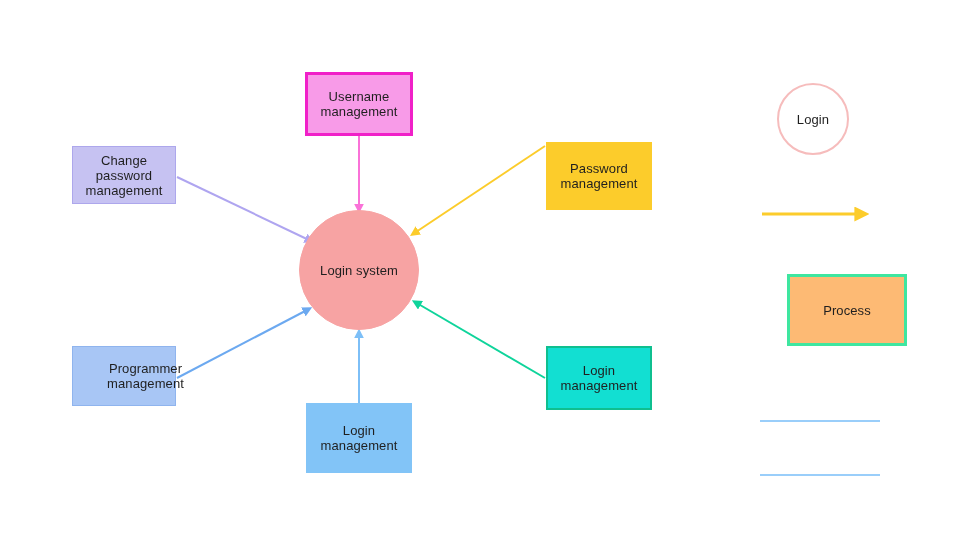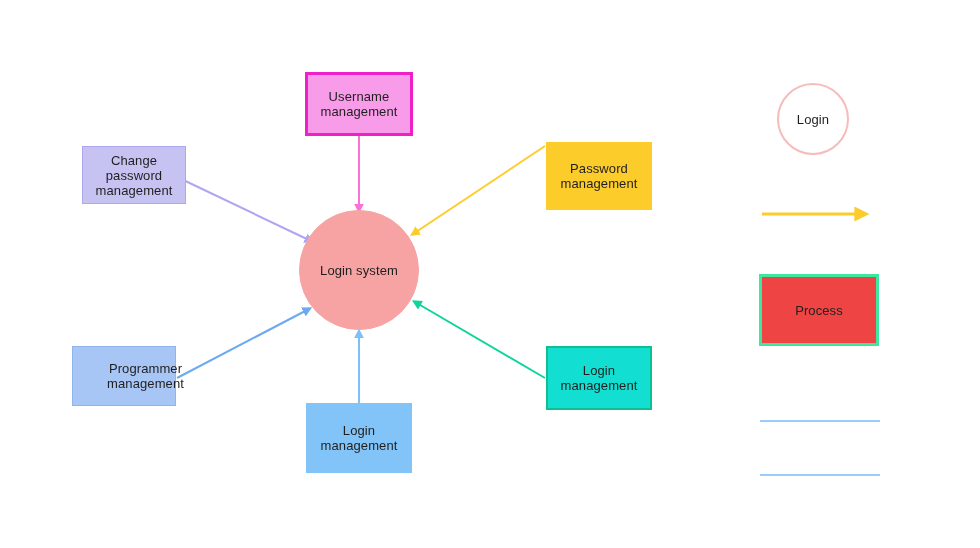--- a/index.html
+++ b/index.html
@@ -96,21 +96,21 @@
 
   <div class="node node-circle" style="left:299px; top:210px; width:120px; height:120px; background:#F7A3A3; border:1px solid #F7A3A3;">
     <span>Login system</span>
   </div>
 
   <div class="node node-box" style="left:305px; top:72px; width:108px; height:64px; background:#F89BE8; border:3px solid #F020C8;">
     <span>Username
 management</span>
   </div>
 
-  <div class="node node-box" style="left:72px; top:146px; width:104px; height:58px; background:#C6C2F2; border:1px solid #ADA7EC;margin-left:10px;">
+  <div class="node node-box" style="left:72px; top:146px; width:104px; height:58px; background:#C6C2F2; border:1px solid #ADA7EC;">
     <span>Change
 password
 management</span>
   </div>
 
   <div class="node node-box" style="left:546px; top:142px; width:106px; height:68px; background:#FCCC2B; border:1px solid #FCCC2B;">
     <span>Password
 management</span>
   </div>
 
@@ -126,21 +126,21 @@
 
   <div class="node node-box" style="left:546px; top:346px; width:106px; height:64px; background:#12DFD2; border:2px solid #0FBF8F;">
     <span>Login
 management</span>
   </div>
 
   <div class="node node-circle" style="left:777px; top:83px; width:72px; height:72px; background:#ffffff; border:2px solid #F6BCBC;">
     <span>Login</span>
   </div>
 
-  <div class="node node-box" style="left:759px; top:274px; width:120px; height:72px; background:#ef4444; border:3px solid #3EE6A0;">
+  <div class="node node-box" style="left:787px; top:274px; width:120px; height:72px; background:#fdba74; border:3px solid #3EE6A0;">
     <span>Process</span>
   </div>
 
   <div class="legend-line" style="left:760px; top:420px; width:120px; height:0; border-top:2px solid #9ACEFA;"></div>
 
   <div class="legend-line" style="left:760px; top:474px; width:120px; height:0; border-top:2px solid #9ACEFA;"></div>
 
 </div>
 
 </body></html>

